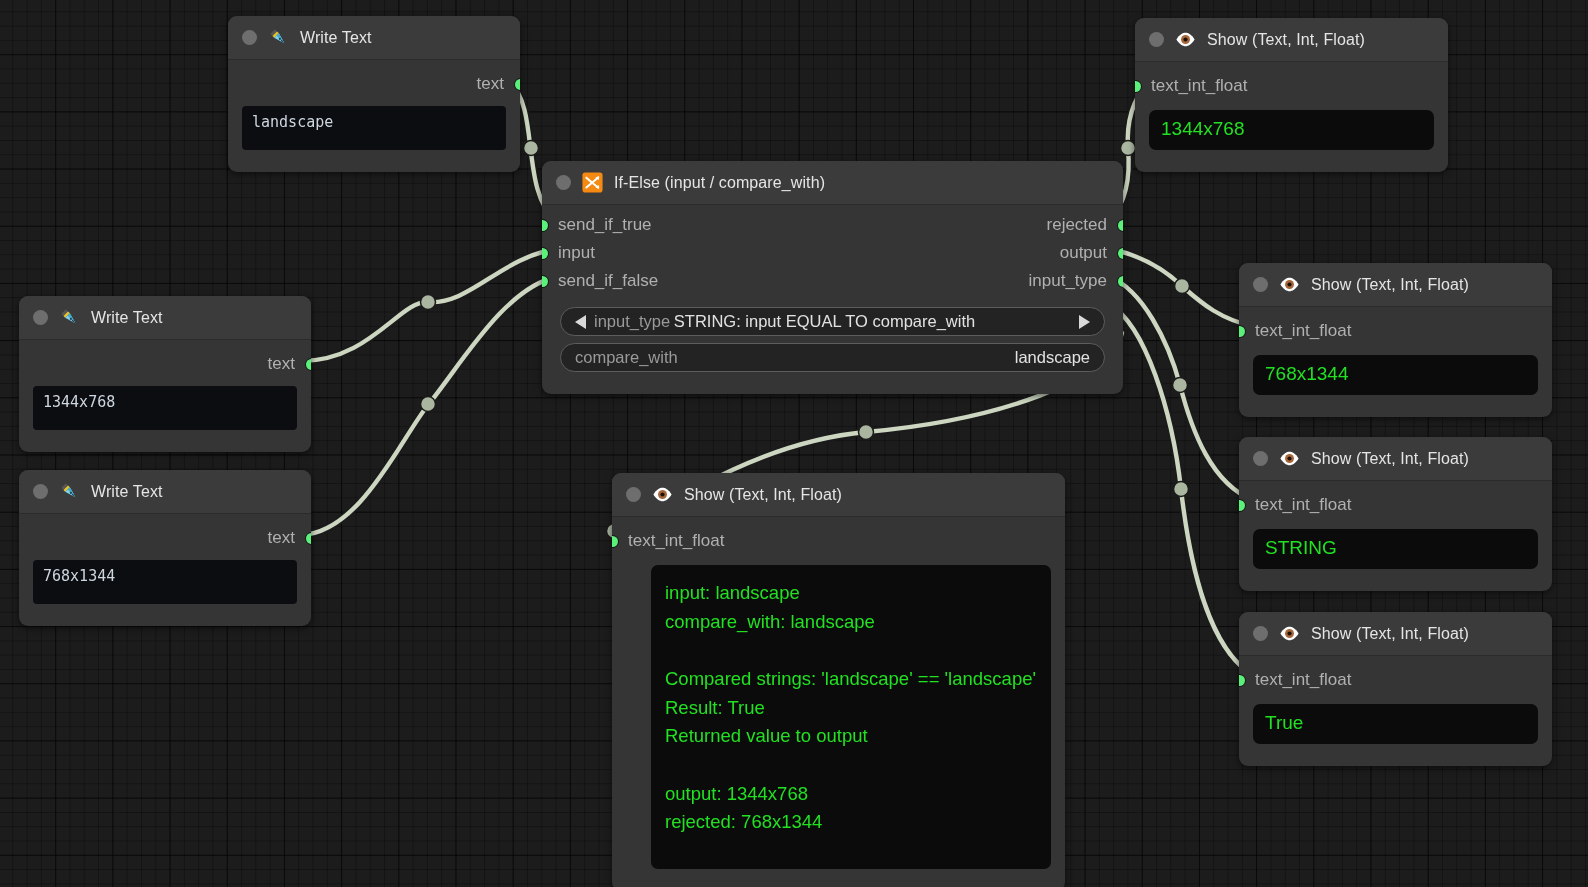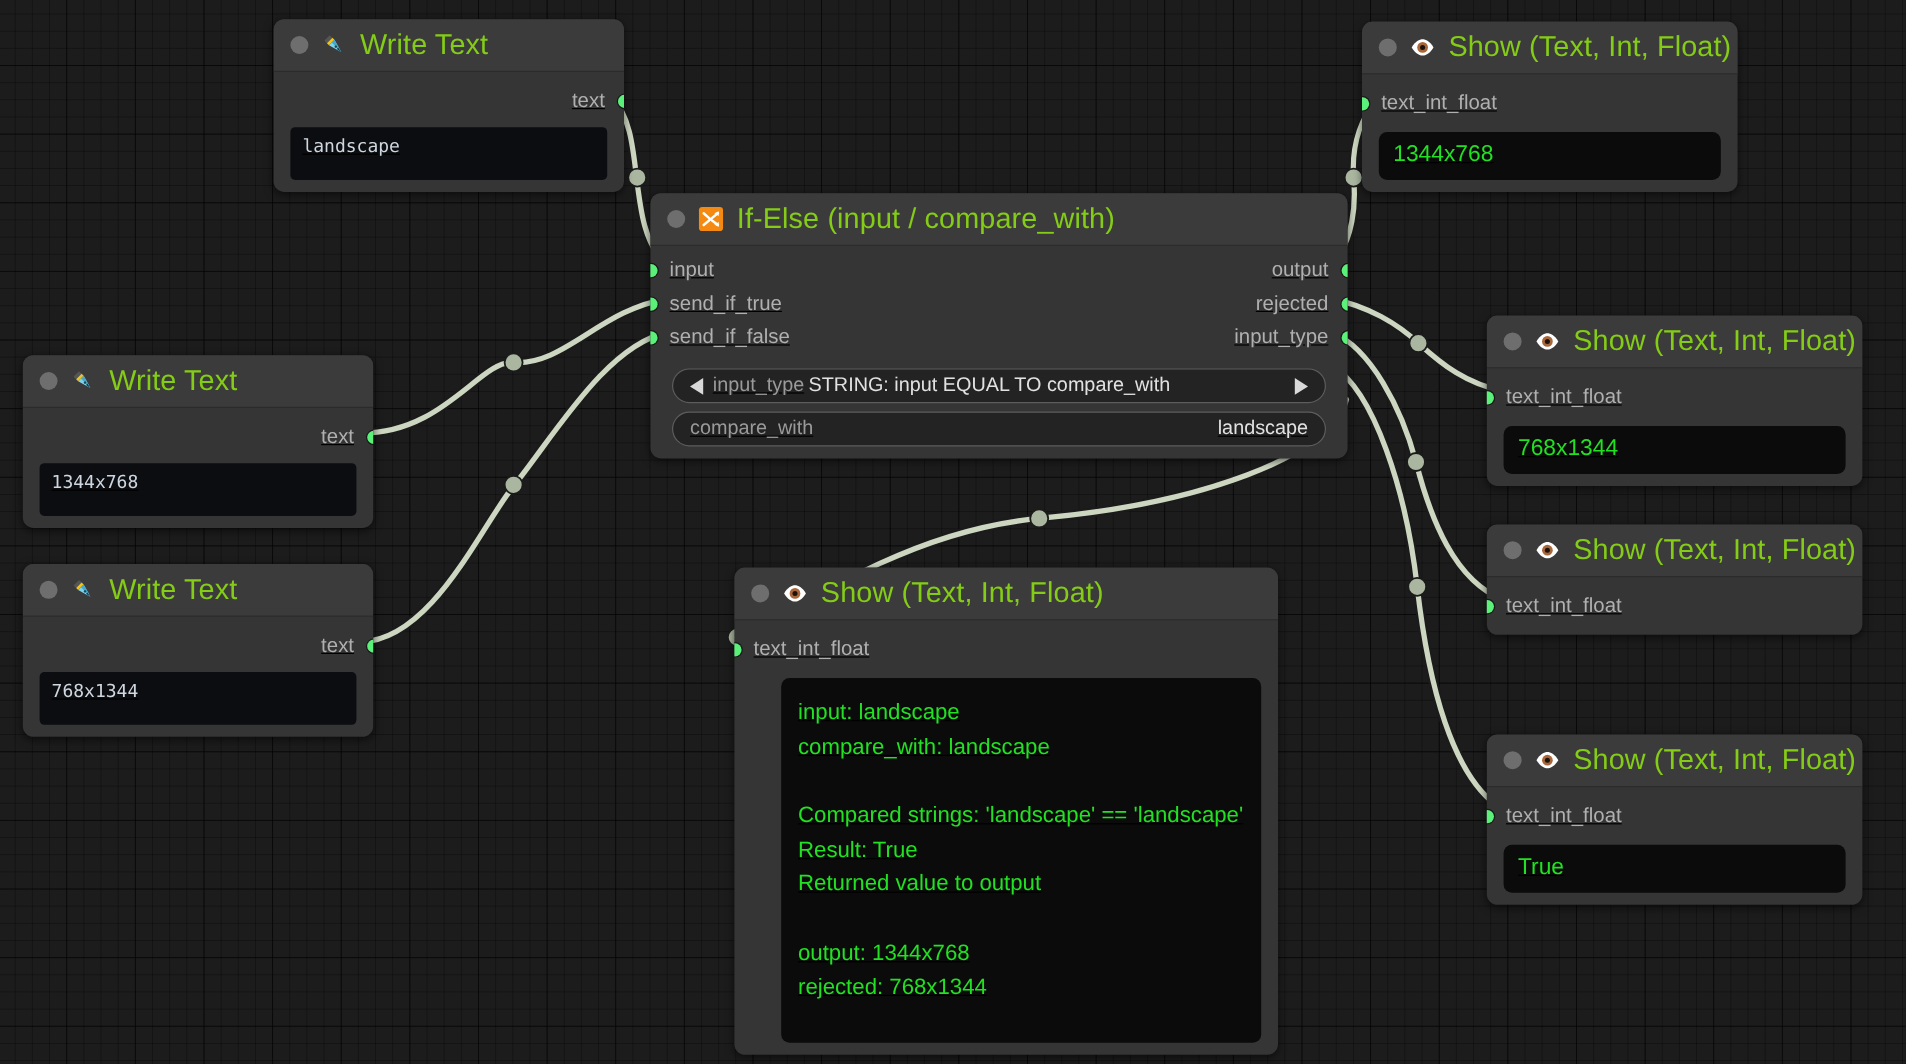--- a/index.html
+++ b/index.html
@@ -42,26 +42,26 @@
     display: flex;
     align-items: center;
     padding: 0 14px;
     gap: 11px;
   }
   .collapse-dot {
     width: 15px; height: 15px; border-radius: 50%;
     background: #6e6e6e; flex: none;
   }
   .node-title {
-    color: #84cc16;
-    font-size: 24px;
+    color: #e5e5e5;
+    font-size: 16px;
     letter-spacing: 0.1px;
     white-space: nowrap;
   }
-  .node-body { position: relative; padding-bottom: 10px; text-decoration: underline; }
+  .node-body { position: relative; padding-bottom: 22px; }
 
   
   .ico { width: 21px; height: 21px; flex: none; display: block; }
 
   
   .slot-row {
     position: relative;
     height: 28px;
     display: flex;
     align-items: center;
@@ -261,29 +261,29 @@
         </g>
         <path d="M19.3 4.6 L19.3 9.2 L15.2 6.5 Z" fill="#fff"></path>
         <path d="M19.3 19.4 L19.3 14.8 L15.2 17.5 Z" fill="#fff"></path>
       </svg>
       <div class="node-title">If-Else (input / compare_with)</div>
     </div>
     <div class="node-body" style="padding-top:6px;">
 
       <div class="slot-row">
         <span class="dot left" style="top:8.5px;"></span>
+        <span class="slot-label">send_if_true</span>
+        <span class="slot-label" style="margin-left:auto;">rejected</span>
+        <span class="dot right" style="top:8.5px;"></span>
+      </div>
+
+      <div class="slot-row">
+        <span class="dot left" style="top:8.5px;"></span>
         <span class="slot-label">input</span>
         <span class="slot-label" style="margin-left:auto;">output</span>
-        <span class="dot right" style="top:8.5px;"></span>
-      </div>
-
-      <div class="slot-row">
-        <span class="dot left" style="top:8.5px;"></span>
-        <span class="slot-label">send_if_true</span>
-        <span class="slot-label" style="margin-left:auto;">rejected</span>
         <span class="dot right" style="top:8.5px;"></span>
       </div>
 
       <div class="slot-row">
         <span class="dot left" style="top:8.5px;"></span>
         <span class="slot-label">send_if_false</span>
         <span class="slot-label" style="margin-left:auto;">input_type</span>
         <span class="dot right" style="top:8.5px;"></span>
       </div>
 
@@ -349,20 +349,21 @@
         <circle cx="12" cy="12" r="5.1" fill="#a8673a"></circle>
         <circle cx="12" cy="12" r="2.4" fill="#1d1208"></circle>
       </svg>
       <div class="node-title">Show (Text, Int, Float)</div>
     </div>
     <div class="node-body">
       <div class="slot-row" style="margin-top:10px;">
         <span class="dot left" style="top:8.5px;"></span>
         <span class="slot-label">text_int_float</span>
       </div>
+      <div class="display" style="min-height:40px;">STRING</div>
     </div>
   </div>
 
   <div class="node" style="left:1239px; top:612px; width:313px;">
     <div class="node-header">
       <div class="collapse-dot"></div>
       <svg class="ico" viewBox="0 0 24 24">
         <path d="M1.6 12 C5 6.4 9 4.3 12 4.3 C15 4.3 19 6.4 22.4 12 C19 17.6 15 19.7 12 19.7 C9 19.7 5 17.6 1.6 12 Z" fill="#ffffff"></path>
         <circle cx="12" cy="12" r="5.1" fill="#a8673a"></circle>
         <circle cx="12" cy="12" r="2.4" fill="#1d1208"></circle>

